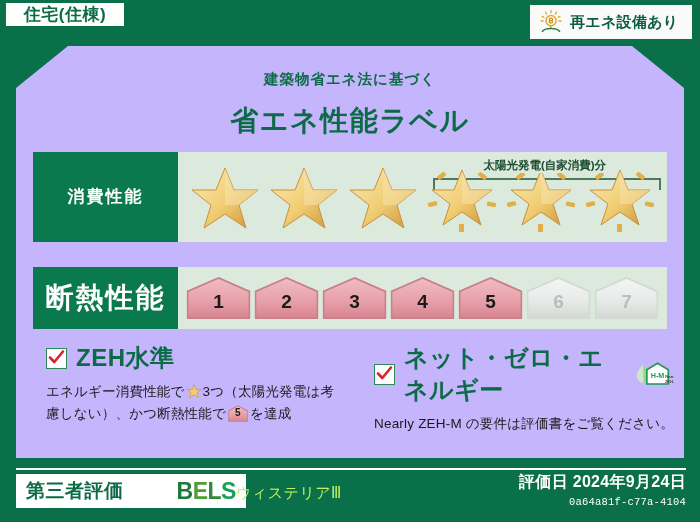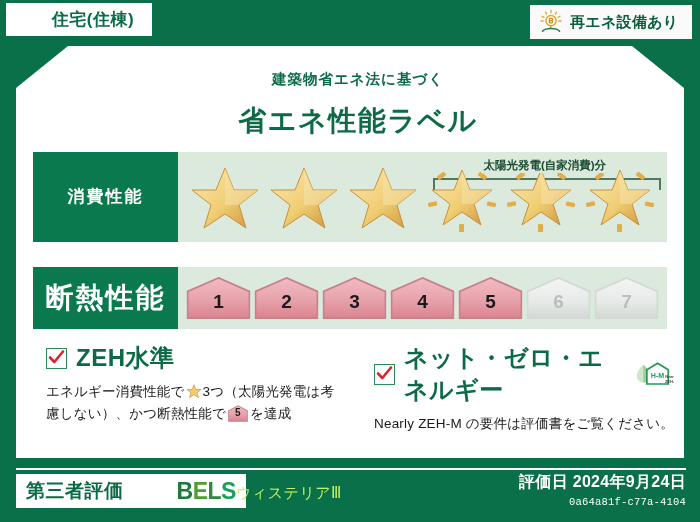--- a/index.html
+++ b/index.html
@@ -7,42 +7,41 @@
     width:700px;height:522px;
     font-family:"Liberation Sans","DejaVu Sans",sans-serif;
     background:#0a7049;
     overflow:hidden;
     position:relative;
   }
   .label-root{position:absolute;inset:0;background:#0a7049;}
 
   
   .type-tag{
-    position:absolute;left:6px;top:3px;width:118px;height:33px;
+    position:absolute;left:6px;top:3px;width:118px;height:23px;
     background:#ffffff;
     display:flex;align-items:center;justify-content:center;
-    font-size:17px;font-weight:bold;color:#0a6b47;letter-spacing:.5px;padding-left:28px;
+    font-size:17px;font-weight:bold;color:#0a6b47;letter-spacing:.5px;
   }
   
   .re-badge{
     position:absolute;right:8px;top:5px;height:34px;width:162px;
     background:#fafafa;
     display:flex;align-items:center;gap:6px;padding:0 8px;
     box-sizing:border-box;
   }
   .re-badge .txt{font-size:15px;font-weight:bold;color:#0c5e3f;letter-spacing:.3px;}
   .sun-ico{width:26px;height:26px;flex:0 0 26px;display:block;}
 
   
   .panel{
     position:absolute;left:16px;top:46px;width:668px;height:476px;
-    background:#ffffff;
+    background:#c4b5fd;
     -webkit-clip-path:polygon(52px 0,616px 0,668px 42px,668px 412px,0 412px,0 42px);
     clip-path:polygon(52px 0,616px 0,668px 42px,668px 412px,0 412px,0 42px);
-    padding-left:16px;
   }
 
   .title-sub{
     position:absolute;left:0;right:0;top:24px;text-align:center;
     font-size:14.5px;font-weight:bold;color:#0c6b46;letter-spacing:1px;
   }
   .title-main{
     position:absolute;left:0;right:0;top:56px;text-align:center;
     font-size:28px;font-weight:bold;color:#0c6b46;letter-spacing:1.5px;
   }

